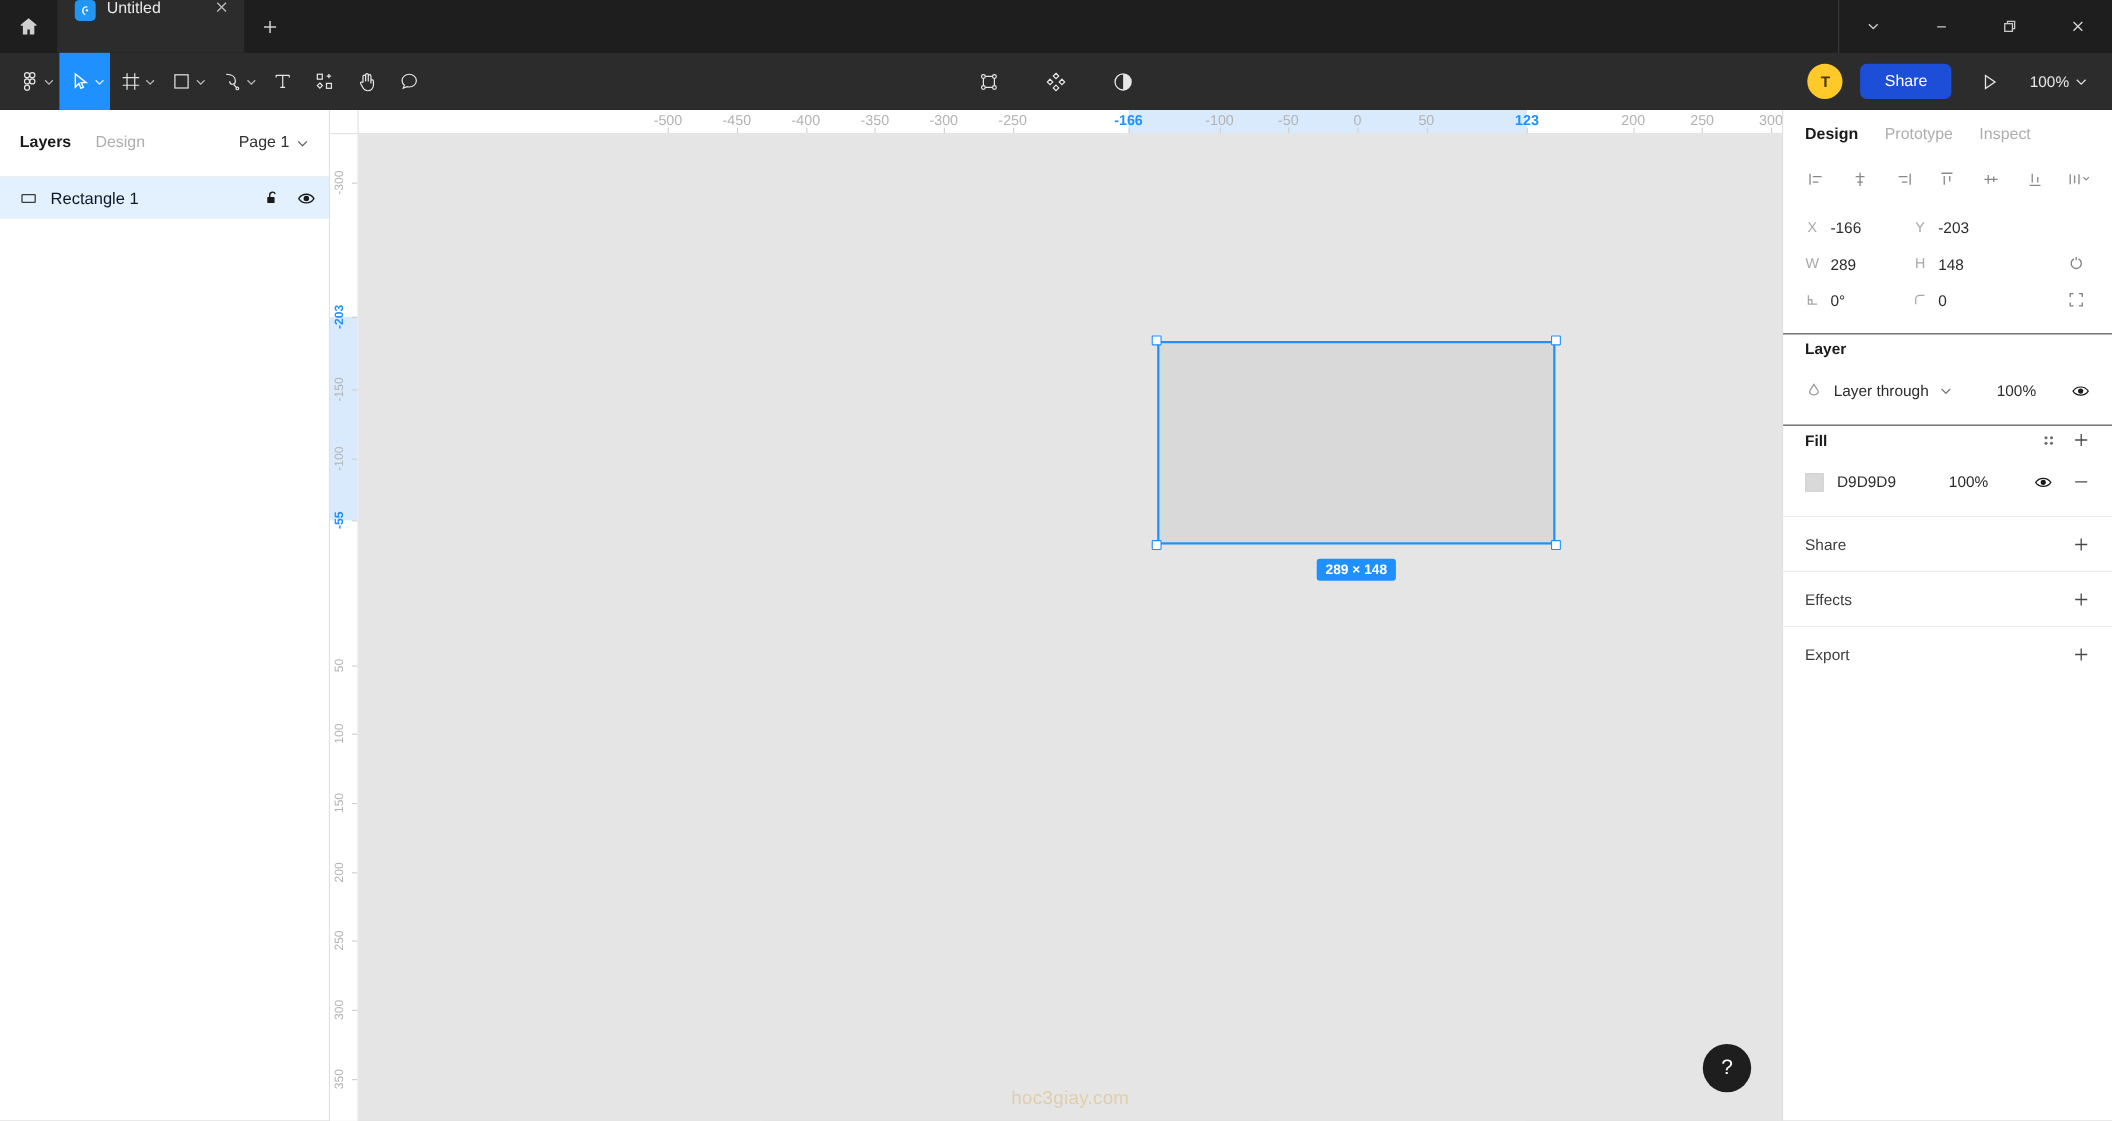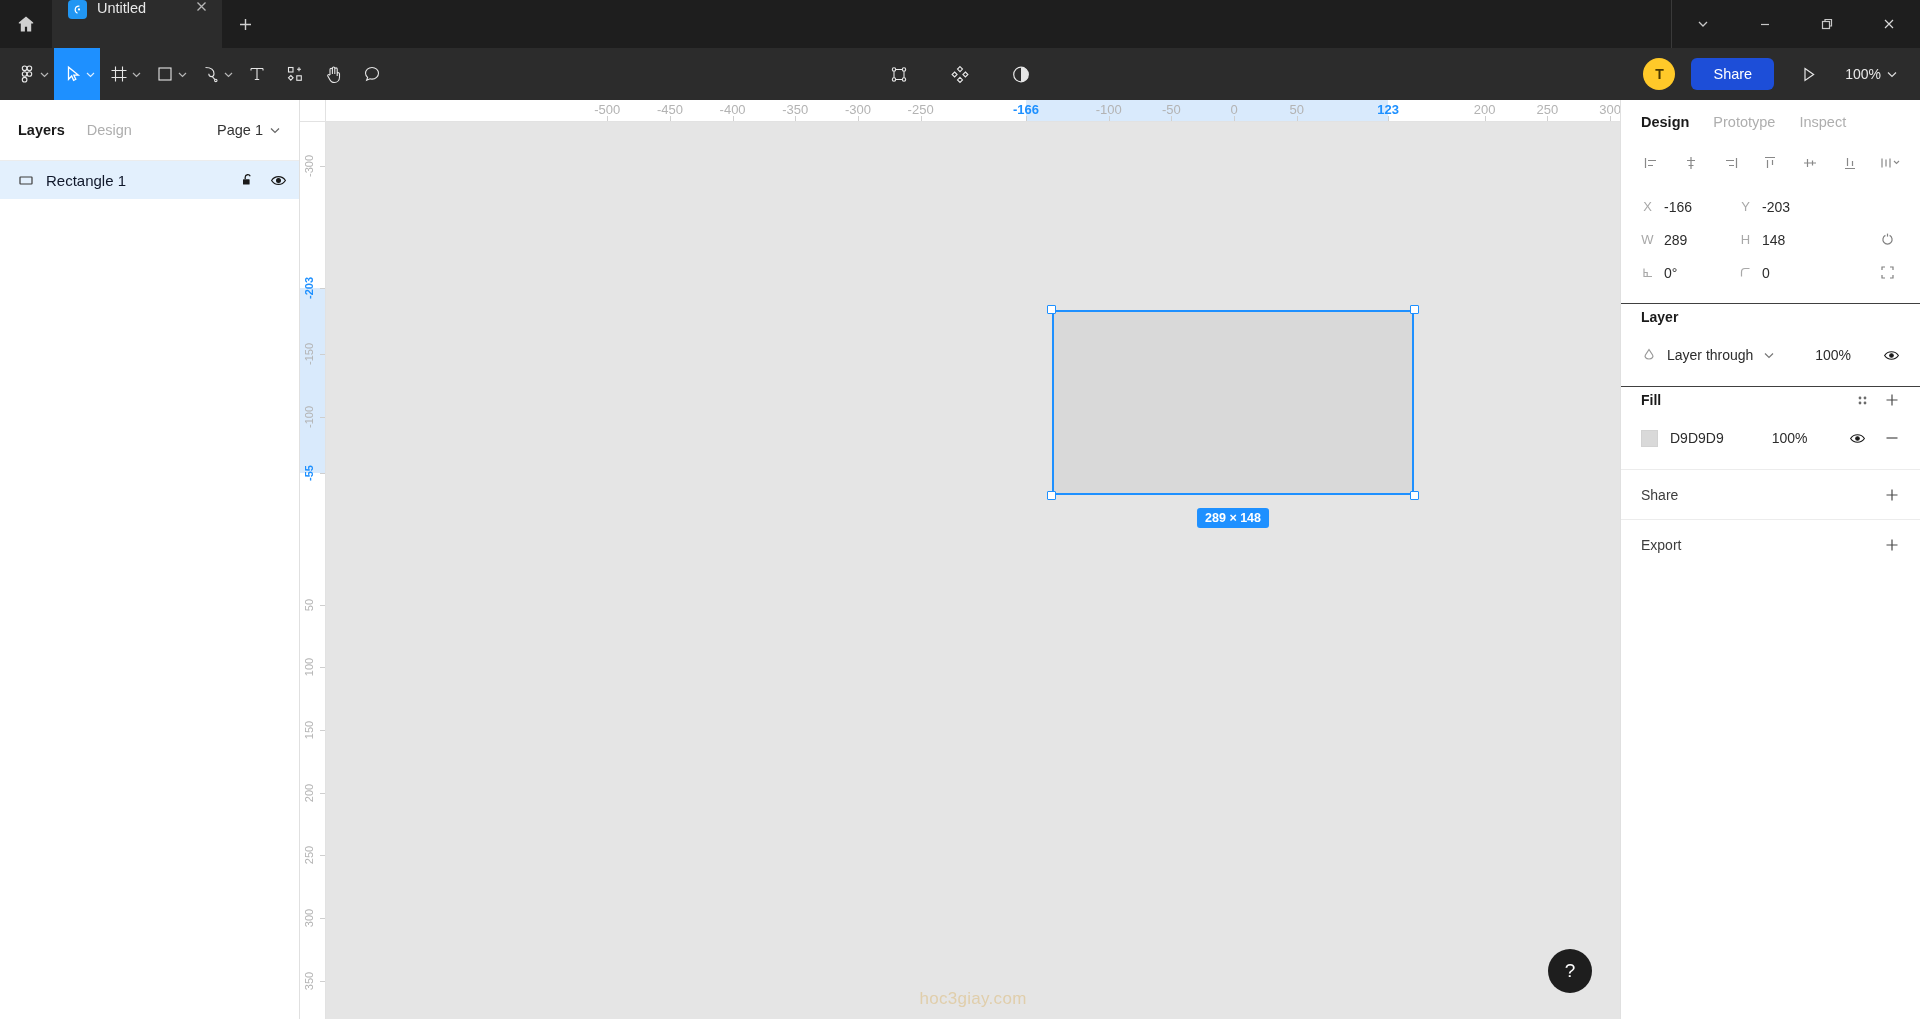--- a/index.html
+++ b/index.html
@@ -744,20 +744,28 @@
 
       <div class="simple-sect">
         <span class="sect-title">Share</span>
         <span class="plus">
           <svg width="16" height="16" viewBox="0 0 16 16" stroke="#4a4a4a" stroke-width="1.2">
               <path d="M8 2.5v11M2.5 8h11"></path>
             </svg>
         </span>
       </div>
 
+      <div class="simple-sect">
+        <span class="sect-title">Effects</span>
+        <span class="plus">
+          <svg width="16" height="16" viewBox="0 0 16 16" stroke="#4a4a4a" stroke-width="1.2">
+              <path d="M8 2.5v11M2.5 8h11"></path>
+            </svg>
+        </span>
+      </div>
 
       <div class="simple-sect">
         <span class="sect-title">Export</span>
         <span class="plus">
           <svg width="16" height="16" viewBox="0 0 16 16" stroke="#4a4a4a" stroke-width="1.2">
               <path d="M8 2.5v11M2.5 8h11"></path>
             </svg>
         </span>
       </div>
     </div>

